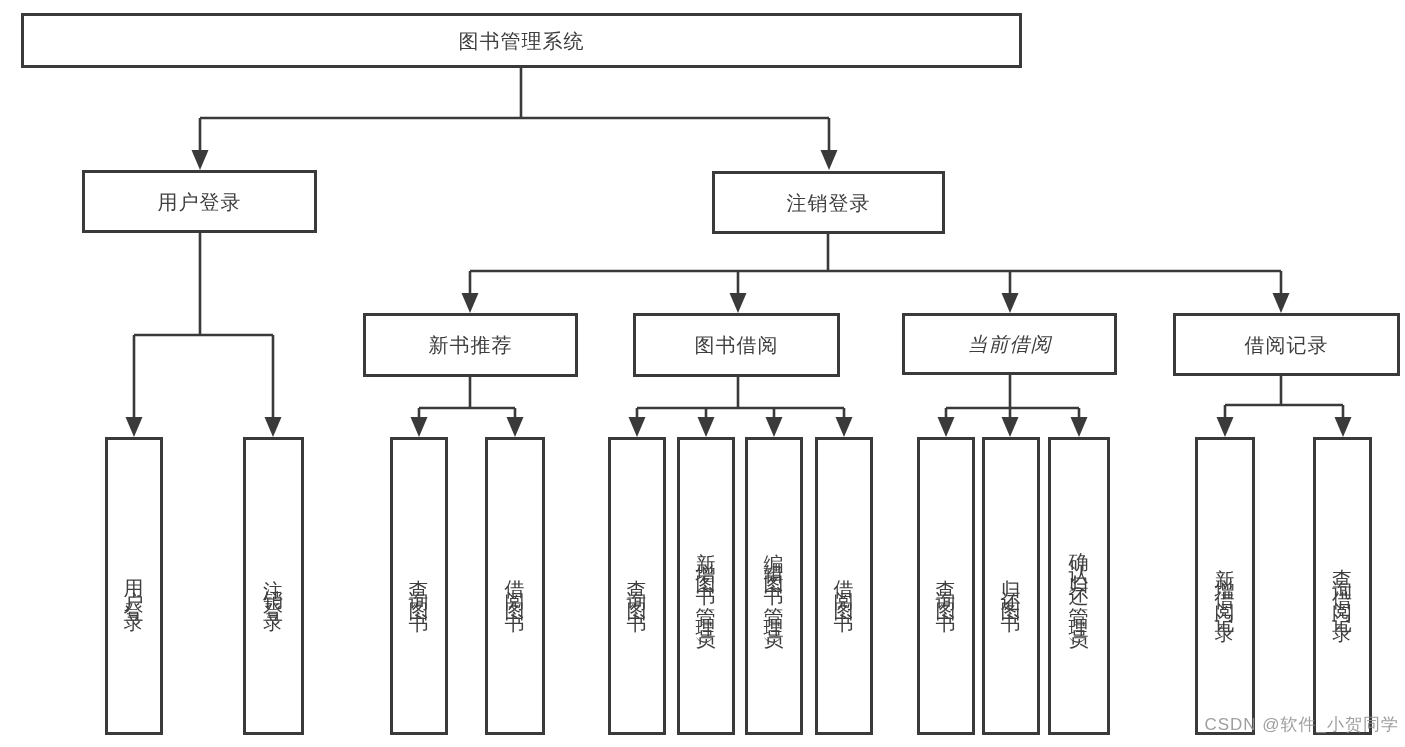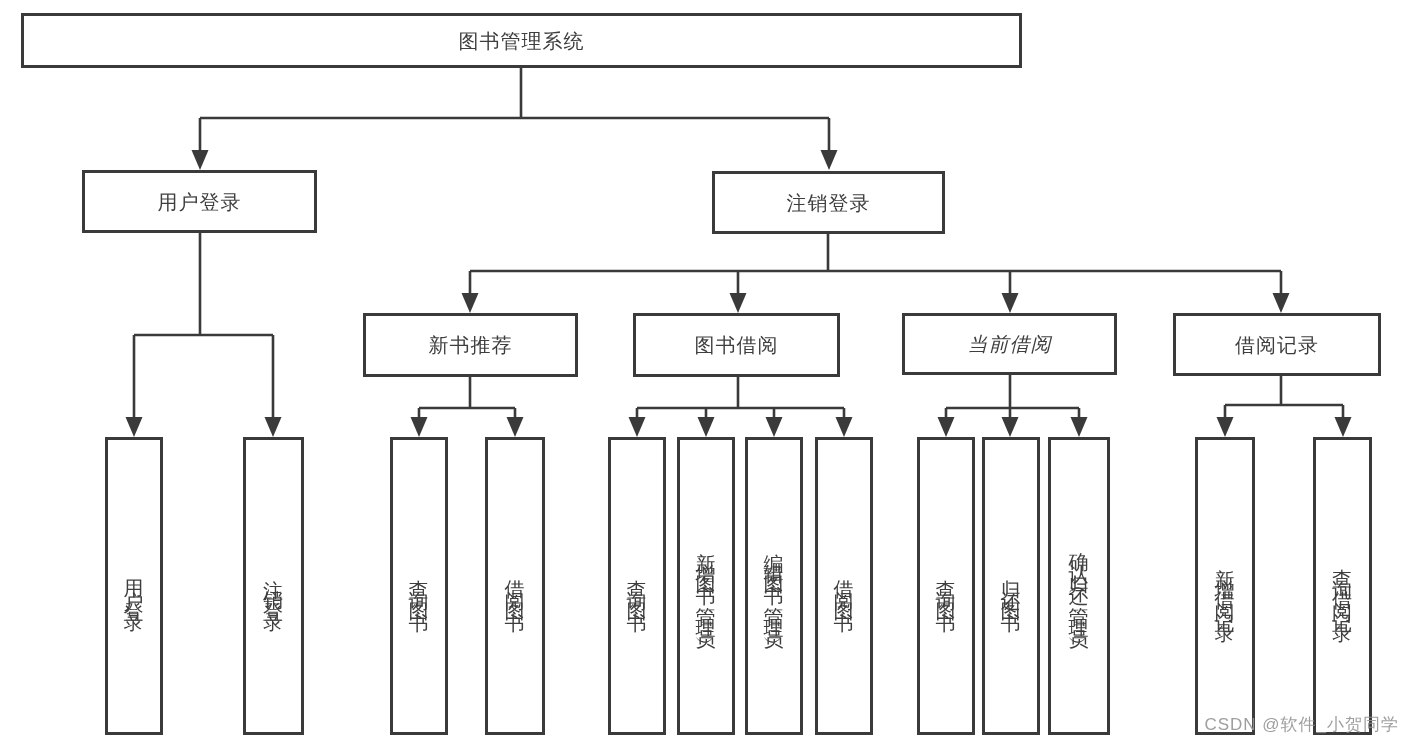--- a/index.html
+++ b/index.html
@@ -94,21 +94,21 @@
 
   <div class="node h" style="left:633px; top:313px; width:207px; height:64px;">
     <span>图书借阅</span>
   </div>
   <div class="node h" style="left:363px; top:313px; width:215px; height:64px;">
     <span>新书推荐</span>
   </div>
   <div class="node h" style="left:902px; top:313px; width:215px; height:62px;font-style:italic;">
     <span>当前借阅</span>
   </div>
-  <div class="node h" style="left:1173px; top:313px; width:208px; height:63px;">
+  <div class="node h" style="left:1173px; top:313px; width:227px; height:63px;">
     <span>借阅记录</span>
   </div>
 
   <div class="node v" style="left:105px; top:437px; width:58px; height:298px;">
     <span>用户登录</span>
   </div>
   <div class="node v" style="left:243px; top:437px; width:61px; height:298px;">
     <span>注销登录</span>
   </div>
 

